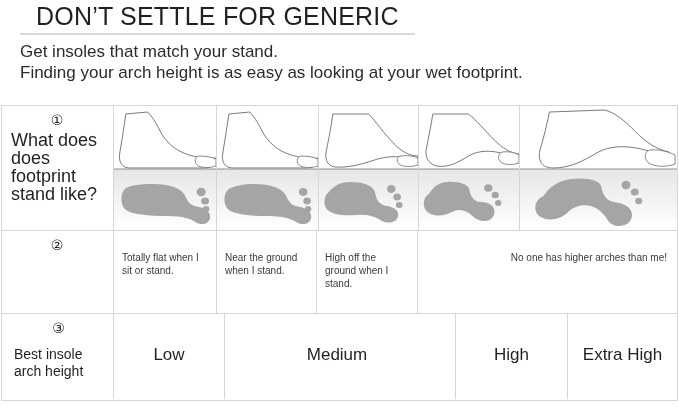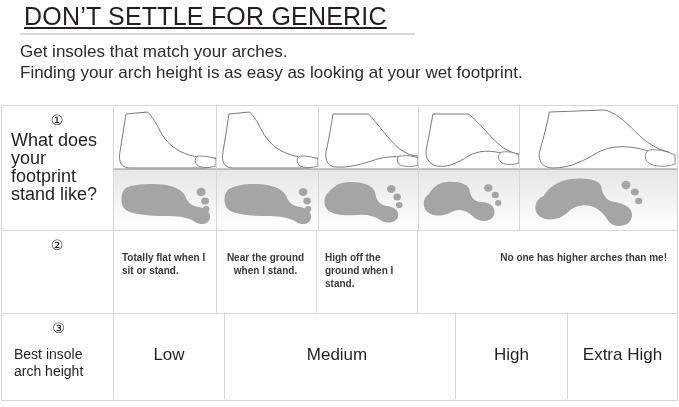--- a/index.html
+++ b/index.html
@@ -12,24 +12,23 @@
   }
   .page{position:relative;width:679px;height:407px;box-sizing:border-box;}
 
   
   .header{padding:0 0 0 20px;}
   .title{
     font-size:25px;
     font-weight:300;
     letter-spacing:0.2px;
     line-height:28px;
-    margin:2px 0 0 4px;
+    margin:2px 0 0 16px;
     color:#231f20;
     white-space:nowrap;
-    text-decoration:underline;
   }
   .title-rule{
     height:2px;
     width:395px;
     background:#d8d8d8;
     margin:3px 0 6px 0;
   }
   .subtitle{
     font-size:17px;
     font-weight:400;
@@ -50,21 +49,21 @@
   .row-foot{height:124px;}
   .row-desc{height:84px;border-top:1px solid #d6d6d6;border-bottom:1px solid #d6d6d6;}
   .row-height{height:85px;}
 
   .cell{box-sizing:border-box;position:relative;}
   .cell + .cell{border-left:1px solid #d6d6d6;}
 
   .c-label{width:111px;flex:0 0 111px;}
   .c1{width:103px;flex:0 0 103px;}
   .c2{width:102px;flex:0 0 102px;}
-  .c3{width:100px;flex:0 0 100px;text-align:center;}
+  .c3{width:100px;flex:0 0 100px;}
   .c4{width:101px;flex:0 0 101px;}
   .c5{flex:1 1 auto;text-align:right;}
 
   
   .h-low{width:111px;flex:0 0 111px;}
   .h-med{width:225px;flex:0 0 225px;}
   .h-high{width:112px;flex:0 0 112px;margin-left:6px;}
   .h-xhigh{flex:1 1 auto;}
 
   .rowlabel{
@@ -86,21 +85,20 @@
     color:#231f20;
     margin-top:3px;
   }
   .rowlabel-text.small{font-size:14px;line-height:17px;}
 
   .desc{
     font-size:10px;
     line-height:13px;
     color:#3a3a3a;
     padding:20px 10px 0 8px;
-    font-weight:bold;
   }
 
   .archname{
     display:flex;
     align-items:center;
     justify-content:center;
     height:100%;
     font-size:17px;
     color:#231f20;
     padding-bottom:4px;
@@ -110,34 +108,34 @@
   .foot-art{display:block;width:100%;height:100%;}
 </style>
 </head>
 <body>
 
 <div class="page">
 
   <div class="header">
     <div class="title">DON’T SETTLE FOR GENERIC</div>
     <div class="title-rule"></div>
-    <div class="subtitle">Get insoles that match your arches.</div>
+    <div class="subtitle">Get insoles that match your stand.</div>
     <div class="subtitle">Finding your arch height is as easy as looking at your wet footprint.</div>
   </div>
 
   <div class="table">
 
     <div class="row row-foot">
 
       <div class="cell c-label">
         <div class="rowlabel">
           <span class="circnum">①</span>
           <div class="rowlabel-text">
             <div>What does</div>
-            <div>your</div>
+            <div>does</div>
             <div>footprint</div>
             <div>stand like?</div>
           </div>
         </div>
       </div>
 
       <div class="cell c1">
         <svg class="foot-art" viewBox="0 0 103 124" preserveAspectRatio="none">
           <defs>
             <linearGradient id="gshade1" x1="0" y1="0" x2="0" y2="1">

